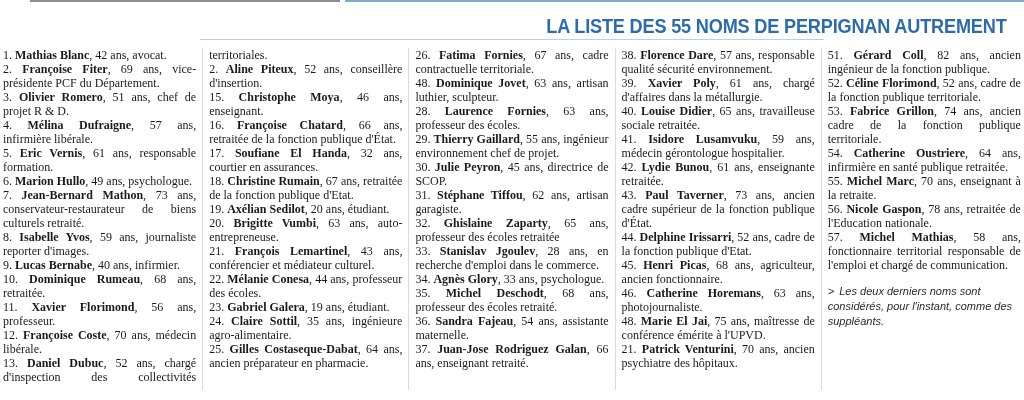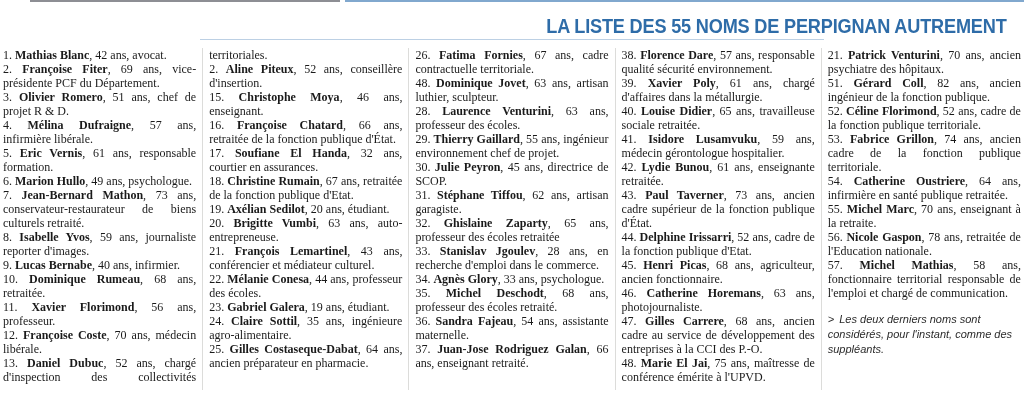--- a/index.html
+++ b/index.html
@@ -127,40 +127,39 @@
       <p class="entry"><span class="num">18.</span> <b class="name">Christine Rumain</b><span class="details">, 67 ans, retraitée de la fonction publique d'Etat.</span></p>
       <p class="entry"><span class="num">19.</span> <b class="name">Axélian Sedilot</b><span class="details">, 20 ans, étudiant.</span></p>
       <p class="entry"><span class="num">20.</span> <b class="name">Brigitte Vumbi</b><span class="details">, 63 ans, auto-entrepreneuse.</span></p>
       <p class="entry"><span class="num">21.</span> <b class="name">François Lemartinel</b><span class="details">, 43 ans, conférencier et médiateur culturel.</span></p>
       <p class="entry"><span class="num">22.</span> <b class="name">Mélanie Conesa</b><span class="details">, 44 ans, professeur des écoles.</span></p>
       <p class="entry"><span class="num">23.</span> <b class="name">Gabriel Galera</b><span class="details">, 19 ans, étudiant.</span></p>
       <p class="entry"><span class="num">24.</span> <b class="name">Claire Sottil</b><span class="details">, 35 ans, ingénieure agro-alimentaire.</span></p>
       <p class="entry"><span class="num">25.</span> <b class="name">Gilles Costaseque-Dabat</b><span class="details">, 64 ans, ancien préparateur en pharmacie.</span></p>
       <p class="entry"><span class="num">26.</span> <b class="name">Fatima Fornies</b><span class="details">, 67 ans, cadre contractuelle territoriale.</span></p>
       <p class="entry"><span class="num">48.</span> <b class="name">Dominique Jovet</b><span class="details">, 63 ans, artisan luthier, sculpteur.</span></p>
-      <p class="entry"><span class="num">28.</span> <b class="name">Laurence Venturini</b><span class="details">, 63 ans, professeur des écoles.</span></p>
+      <p class="entry"><span class="num">28.</span> <b class="name">Laurence Fornies</b><span class="details">, 63 ans, professeur des écoles.</span></p>
       <p class="entry"><span class="num">29.</span> <b class="name">Thierry Gaillard</b><span class="details">, 55 ans, ingénieur environnement chef de projet.</span></p>
       <p class="entry"><span class="num">30.</span> <b class="name">Julie Peyron</b><span class="details">, 45 ans, directrice de SCOP.</span></p>
       <p class="entry"><span class="num">31.</span> <b class="name">Stéphane Tiffou</b><span class="details">, 62 ans, artisan garagiste.</span></p>
       <p class="entry"><span class="num">32.</span> <b class="name">Ghislaine Zaparty</b><span class="details">, 65 ans, professeur des écoles retraitée</span></p>
       <p class="entry"><span class="num">33.</span> <b class="name">Stanislav Jgoulev</b><span class="details">, 28 ans, en recherche d'emploi dans le commerce.</span></p>
       <p class="entry"><span class="num">34.</span> <b class="name">Agnès Glory</b><span class="details">, 33 ans, psychologue.</span></p>
       <p class="entry"><span class="num">35.</span> <b class="name">Michel Deschodt</b><span class="details">, 68 ans, professeur des écoles retraité.</span></p>
       <p class="entry"><span class="num">36.</span> <b class="name">Sandra Fajeau</b><span class="details">, 54 ans, assistante maternelle.</span></p>
       <p class="entry"><span class="num">37.</span> <b class="name">Juan-Jose Rodriguez Galan</b><span class="details">, 66 ans, enseignant retraité.</span></p>
       <p class="entry"><span class="num">38.</span> <b class="name">Florence Dare</b><span class="details">, 57 ans, responsable qualité sécurité environnement.</span></p>
       <p class="entry"><span class="num">39.</span> <b class="name">Xavier Poly</b><span class="details">, 61 ans, chargé d'affaires dans la métallurgie.</span></p>
       <p class="entry"><span class="num">40.</span> <b class="name">Louise Didier</b><span class="details">, 65 ans, travailleuse sociale retraitée.</span></p>
       <p class="entry"><span class="num">41.</span> <b class="name">Isidore Lusamvuku</b><span class="details">, 59 ans, médecin gérontologue hospitalier.</span></p>
       <p class="entry"><span class="num">42.</span> <b class="name">Lydie Bunou</b><span class="details">, 61 ans, enseignante retraitée.</span></p>
       <p class="entry"><span class="num">43.</span> <b class="name">Paul Taverner</b><span class="details">, 73 ans, ancien cadre supérieur de la fonction publique d'État.</span></p>
       <p class="entry"><span class="num">44.</span> <b class="name">Delphine Irissarri</b><span class="details">, 52 ans, cadre de la fonction publique d'Etat.</span></p>
       <p class="entry"><span class="num">45.</span> <b class="name">Henri Picas</b><span class="details">, 68 ans, agriculteur, ancien fonctionnaire.</span></p>
       <p class="entry"><span class="num">46.</span> <b class="name">Catherine Horemans</b><span class="details">, 63 ans, photojournaliste.</span></p>
-      <p class="entry"><span class="num">47.</span> <b class="name">Gilles Carrere</b><span class="details">, 68 ans, ancien cadre au service de développement des entreprises à la CCI des P.-O.</span></p>
       <p class="entry"><span class="num">48.</span> <b class="name">Marie El Jai</b><span class="details">, 75 ans, maîtresse de conférence émérite à l'UPVD.</span></p>
       <p class="entry"><span class="num">21.</span> <b class="name">Patrick Venturini</b><span class="details">, 70 ans, ancien psychiatre des hôpitaux.</span></p>
       <p class="entry"><span class="num">51.</span> <b class="name">Gérard Coll</b><span class="details">, 82 ans, ancien ingénieur de la fonction publique.</span></p>
       <p class="entry"><span class="num">52.</span> <b class="name">Céline Florimond</b><span class="details">, 52 ans, cadre de la fonction publique territoriale.</span></p>
       <p class="entry"><span class="num">53.</span> <b class="name">Fabrice Grillon</b><span class="details">, 74 ans, ancien cadre de la fonction publique territoriale.</span></p>
       <p class="entry"><span class="num">54.</span> <b class="name">Catherine Oustriere</b><span class="details">, 64 ans, infirmière en santé publique retraitée.</span></p>
       <p class="entry"><span class="num">55.</span> <b class="name">Michel Marc</b><span class="details">, 70 ans, enseignant à la retraite.</span></p>
       <p class="entry"><span class="num">56.</span> <b class="name">Nicole Gaspon</b><span class="details">, 78 ans, retraitée de l'Education nationale.</span></p>
       <p class="entry"><span class="num">57.</span> <b class="name">Michel Mathias</b><span class="details">, 58 ans, fonctionnaire territorial responsable de l'emploi et chargé de communication.</span></p>
       <p class="footnote"><span class="marker">&gt;</span><span> Les deux derniers noms sont considérés, pour l'instant, comme des suppléants.</span></p>

